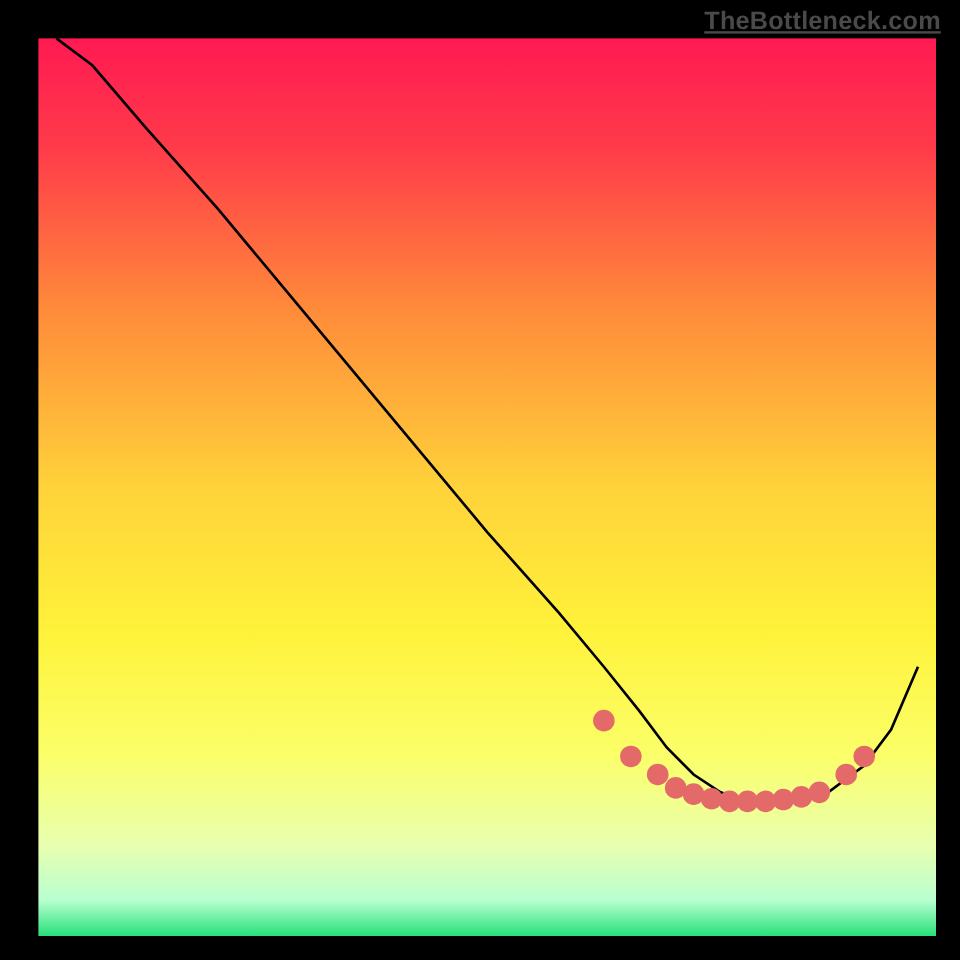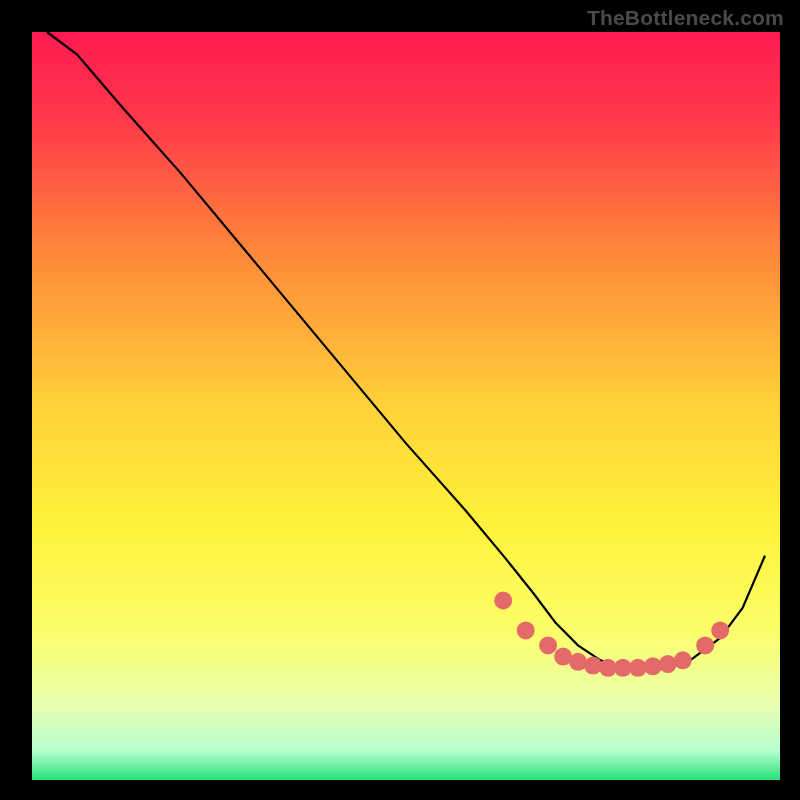--- a/index.html
+++ b/index.html
@@ -18,20 +18,21 @@
   }
   .watermark {
     position: absolute;
     top: 6px;
     right: 16px;
     color: #4a4a4a;
     font-size: 21px;
     font-weight: 600;
     letter-spacing: 0.2px;
     z-index: 5;
+    text-decoration: underline;
   }
   svg {
     display: block;
   }
 </style>
 </head>
 <body>
 
 <div class="frame">
   <div class="watermark">TheBottleneck.com</div>

